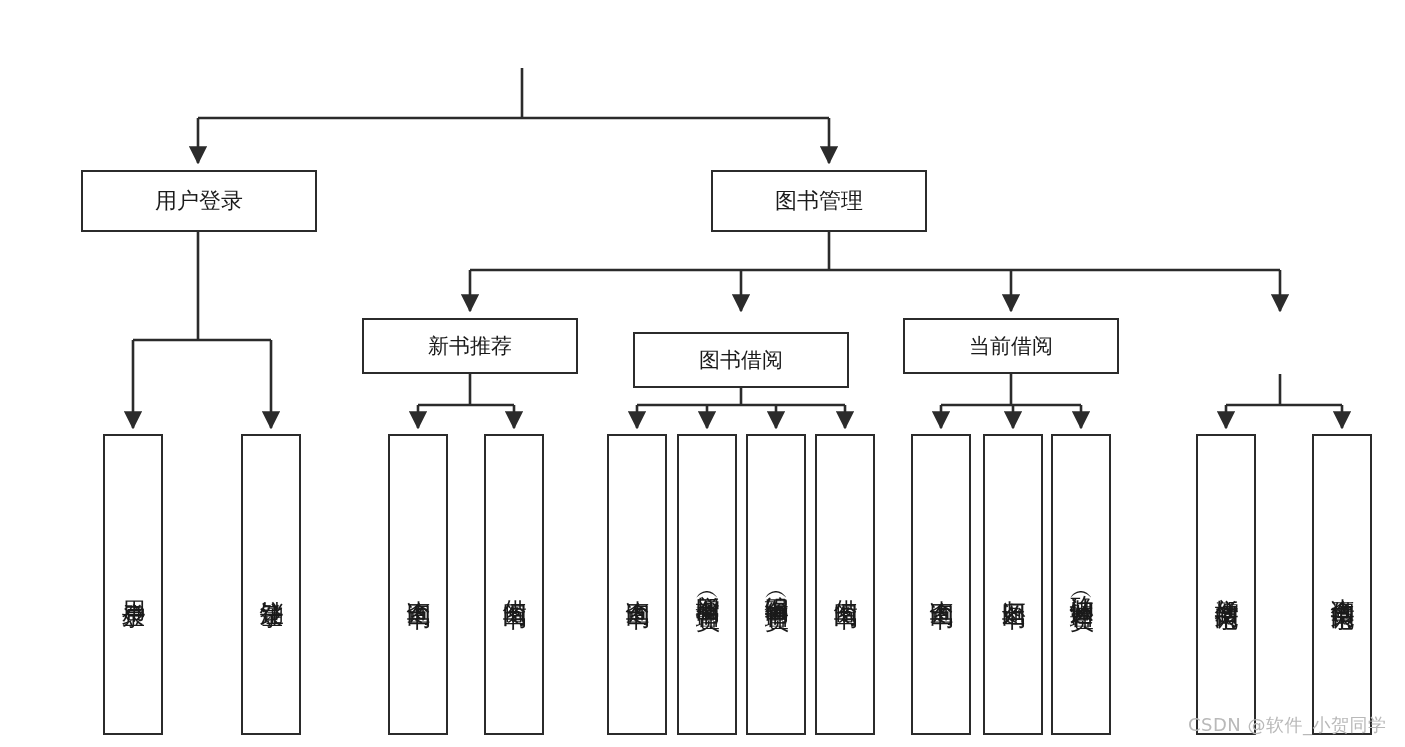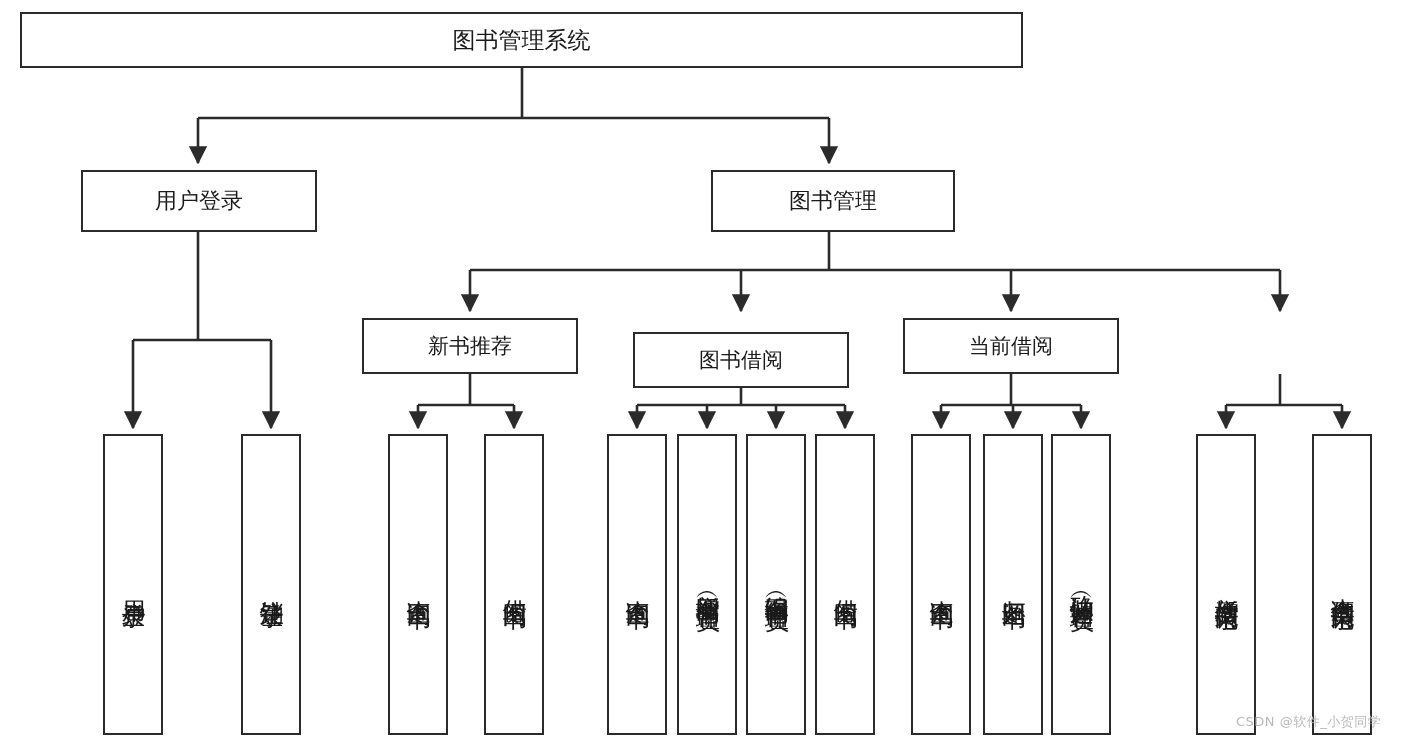--- a/index.html
+++ b/index.html
@@ -53,23 +53,23 @@
     padding: 6px 0;
   }
   .node.leaf .vtext {
     writing-mode: vertical-rl;
     text-orientation: upright;
     display: block;
     text-align: center;
   }
   .watermark {
     position: absolute;
-    left: 1236px;
+    left: 1188px;
     top: 713px;
-    font-size: 13px;
+    font-size: 18px;
     color: #b9b9b9;
     white-space: nowrap;
     letter-spacing: 0.5px;
   }
 </style>
 </head>
 <body>
 
 <div id="canvas">
 
@@ -116,28 +116,25 @@
       <path d="M 1013 405 L 1013 428" marker-end="url(#arrow)"></path>
       <path d="M 1081 405 L 1081 428" marker-end="url(#arrow)"></path>
 
       <path d="M 1280 374 L 1280 405"></path>
       <path d="M 1226 405 L 1342 405"></path>
       <path d="M 1226 405 L 1226 428" marker-end="url(#arrow)"></path>
       <path d="M 1342 405 L 1342 428" marker-end="url(#arrow)"></path>
     </g>
   </svg>
 
-  <div class="node root" style="left: 20px; top: 12px; width: 1003px; height: 56px;">
-    <span>图书管理系统</span>
-  </div>
 
   <div class="node level2" style="left: 81px; top: 170px; width: 236px; height: 62px;">
     <span>用户登录</span>
   </div>
-  <div class="node level2" style="left: 711px; top: 170px; width: 244px; height: 62px;">
+  <div class="node level2" style="left: 711px; top: 170px; width: 216px; height: 62px;">
     <span>图书管理</span>
   </div>
 
   <div class="node level3" style="left: 362px; top: 318px; width: 216px; height: 56px;">
     <span>新书推荐</span>
   </div>
   <div class="node level3" style="left: 633px; top: 318px; width: 216px; height: 56px; margin-top: 14px;">
     <span>图书借阅</span>
   </div>
   <div class="node level3" style="left: 903px; top: 318px; width: 216px; height: 56px;">

